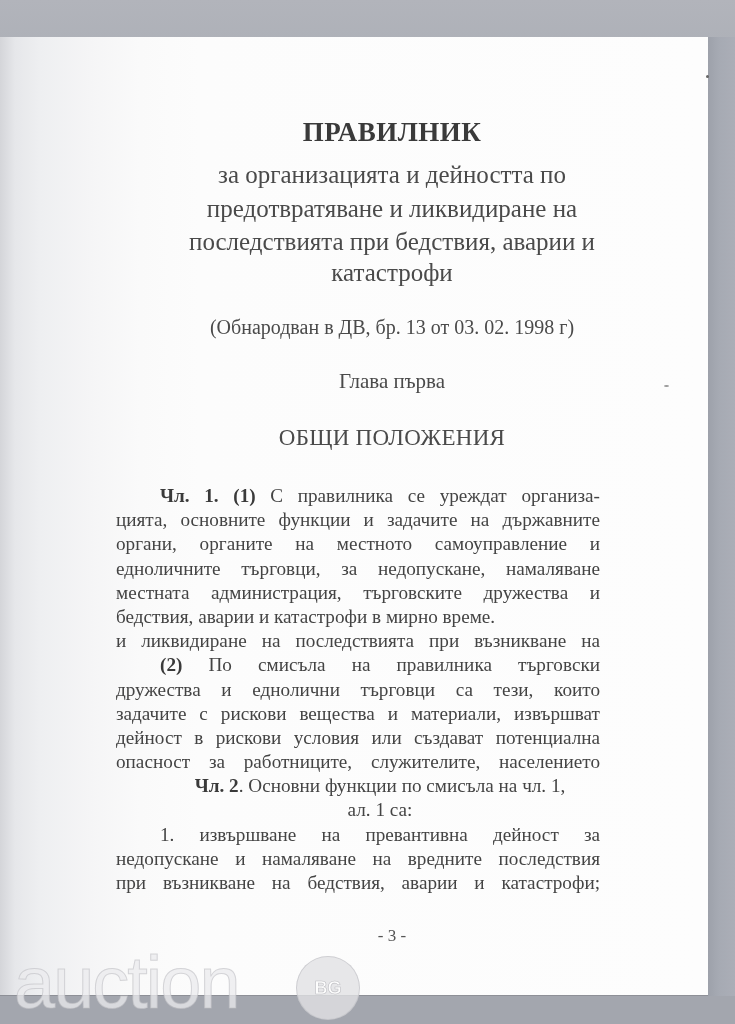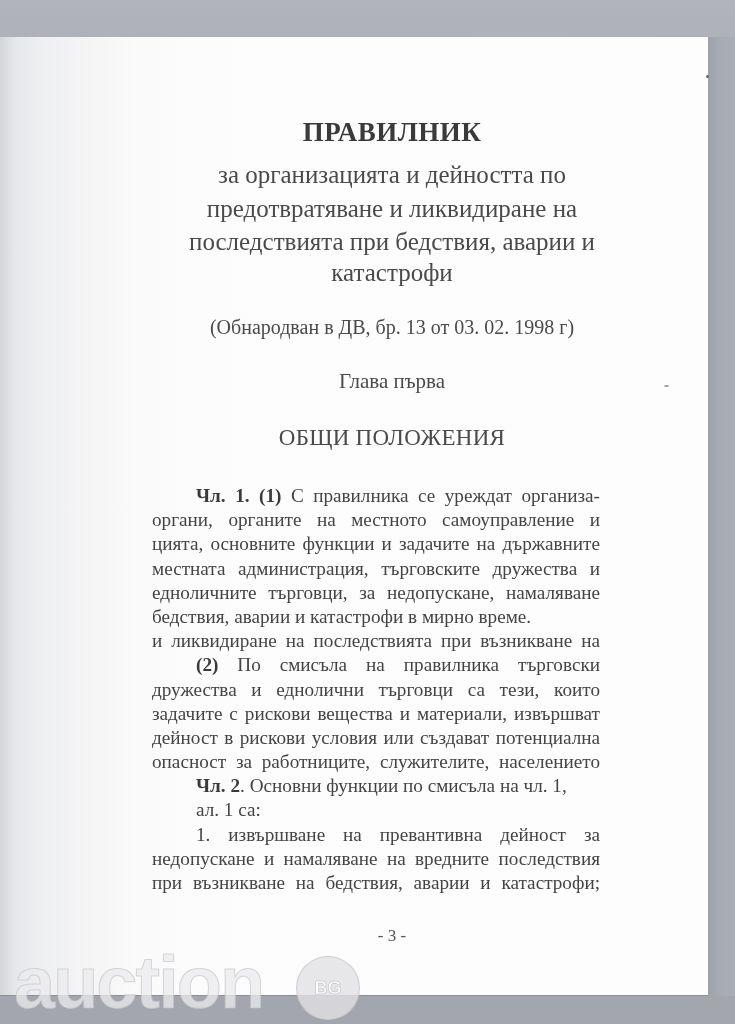--- a/index.html
+++ b/index.html
@@ -29,29 +29,29 @@
   .center { left:0; width:708px; text-align:center; margin-left:38px; }
   .title { top:117px; font-size:27px; font-weight:bold; letter-spacing:0.5px; color:#3a3a3a; }
   .sub { font-size:25px; color:#4a4a4a; line-height:30px; }
   .pub { top:316px; font-size:20px; color:#4a4a4a; }
   .chapter { top:369px; font-size:21px; color:#4a4a4a; }
   .section { top:425px; font-size:23px; color:#4a4a4a; letter-spacing:0.3px; }
   .body {
     position:absolute; left:116px; width:484px; top:484px;
     font-size:19.2px; line-height:24.2px; color:#444;
   }
-  .line { display:block; white-space:nowrap; height:24.2px;margin-left:36px; }
+  .line { display:block; white-space:nowrap; height:24.2px; }
   .just { text-align:justify; text-align-last:justify; }
-  .indent { padding-left:44px; }
+  .indent { padding-left:44px;text-align:center; }
   .b { font-weight:bold; color:#3a3a3a; }
   .pagenum { top:926px; left:0; width:708px; text-align:center; margin-left:38px; font-size:17px; color:#555; }
   .speck { position:absolute; background:#666; border-radius:50%; }
   .watermark {
     position:absolute; left:14px; top:940px; font-family:"Liberation Sans","DejaVu Sans",sans-serif;
-    font-size:74px; font-weight:bold; color:rgba(235,235,237,0.75); letter-spacing:-2px;
+    font-size:74px; font-weight:normal; color:rgba(235,235,237,0.75); letter-spacing:-2px;
     -webkit-text-stroke:1px rgba(190,190,195,0.6);
   }
   .wm-badge {
     position:absolute; left:296px; top:956px; width:62px; height:62px; border-radius:50%;
     background:rgba(225,225,228,0.8); border:1px solid rgba(190,190,195,0.6);
     display:flex; align-items:center; justify-content:center;
     font-family:Liberation Sans, sans-serif; font-size:18px; font-weight:bold;
     color:rgba(255,255,255,0.9); -webkit-text-stroke:0.6px rgba(170,170,175,0.7);
   }
 </style>
@@ -73,24 +73,24 @@
 <div class="t center sub" style="top:194px;">предотвратяване и ликвидиране на</div>
 <div class="t center sub" style="top:227px;">последствията при бедствия, аварии и</div>
 <div class="t center sub" style="top:258px;">катастрофи</div>
 
 <div class="t center pub">(Обнародван в ДВ, бр. 13 от 03. 02. 1998 г)</div>
 <div class="t center chapter">Глава първа</div>
 <div class="t center section">ОБЩИ ПОЛОЖЕНИЯ</div>
 
 <div class="body" id="body-lines">
     <span class="line just indent"><span class="b">Чл. 1. (1)</span><span> С правилника се уреждат организа-</span></span>
+    <span class="line just"><span>цията, основните функции и задачите на държавните</span></span>
     <span class="line just"><span>органи, органите на местното самоуправление и</span></span>
-    <span class="line just"><span>цията, основните функции и задачите на държавните</span></span>
+    <span class="line just"><span>едноличните търговци, за недопускане, намаляване</span></span>
     <span class="line just"><span>местната администрация, търговските дружества и</span></span>
-    <span class="line just"><span>едноличните търговци, за недопускане, намаляване</span></span>
     <span class="line"><span>бедствия, аварии и катастрофи в мирно време.</span></span>
     <span class="line just"><span>и ликвидиране на последствията при възникване на</span></span>
     <span class="line just indent"><span class="b">(2)</span><span> По смисъла на правилника търговски</span></span>
     <span class="line just"><span>дружества и еднолични търговци са тези, които</span></span>
     <span class="line just"><span>задачите с рискови вещества и материали, извършват</span></span>
     <span class="line just"><span>дейност в рискови условия или създават потенциална</span></span>
     <span class="line just"><span>опасност за работниците, служителите, населението</span></span>
     <span class="line indent"><span class="b">Чл. 2</span><span>. Основни функции по смисъла на чл. 1,</span></span>
     <span class="line indent"><span>ал. 1 са:</span></span>
     <span class="line just indent"><span>1. извършване на превантивна дейност за</span></span>

